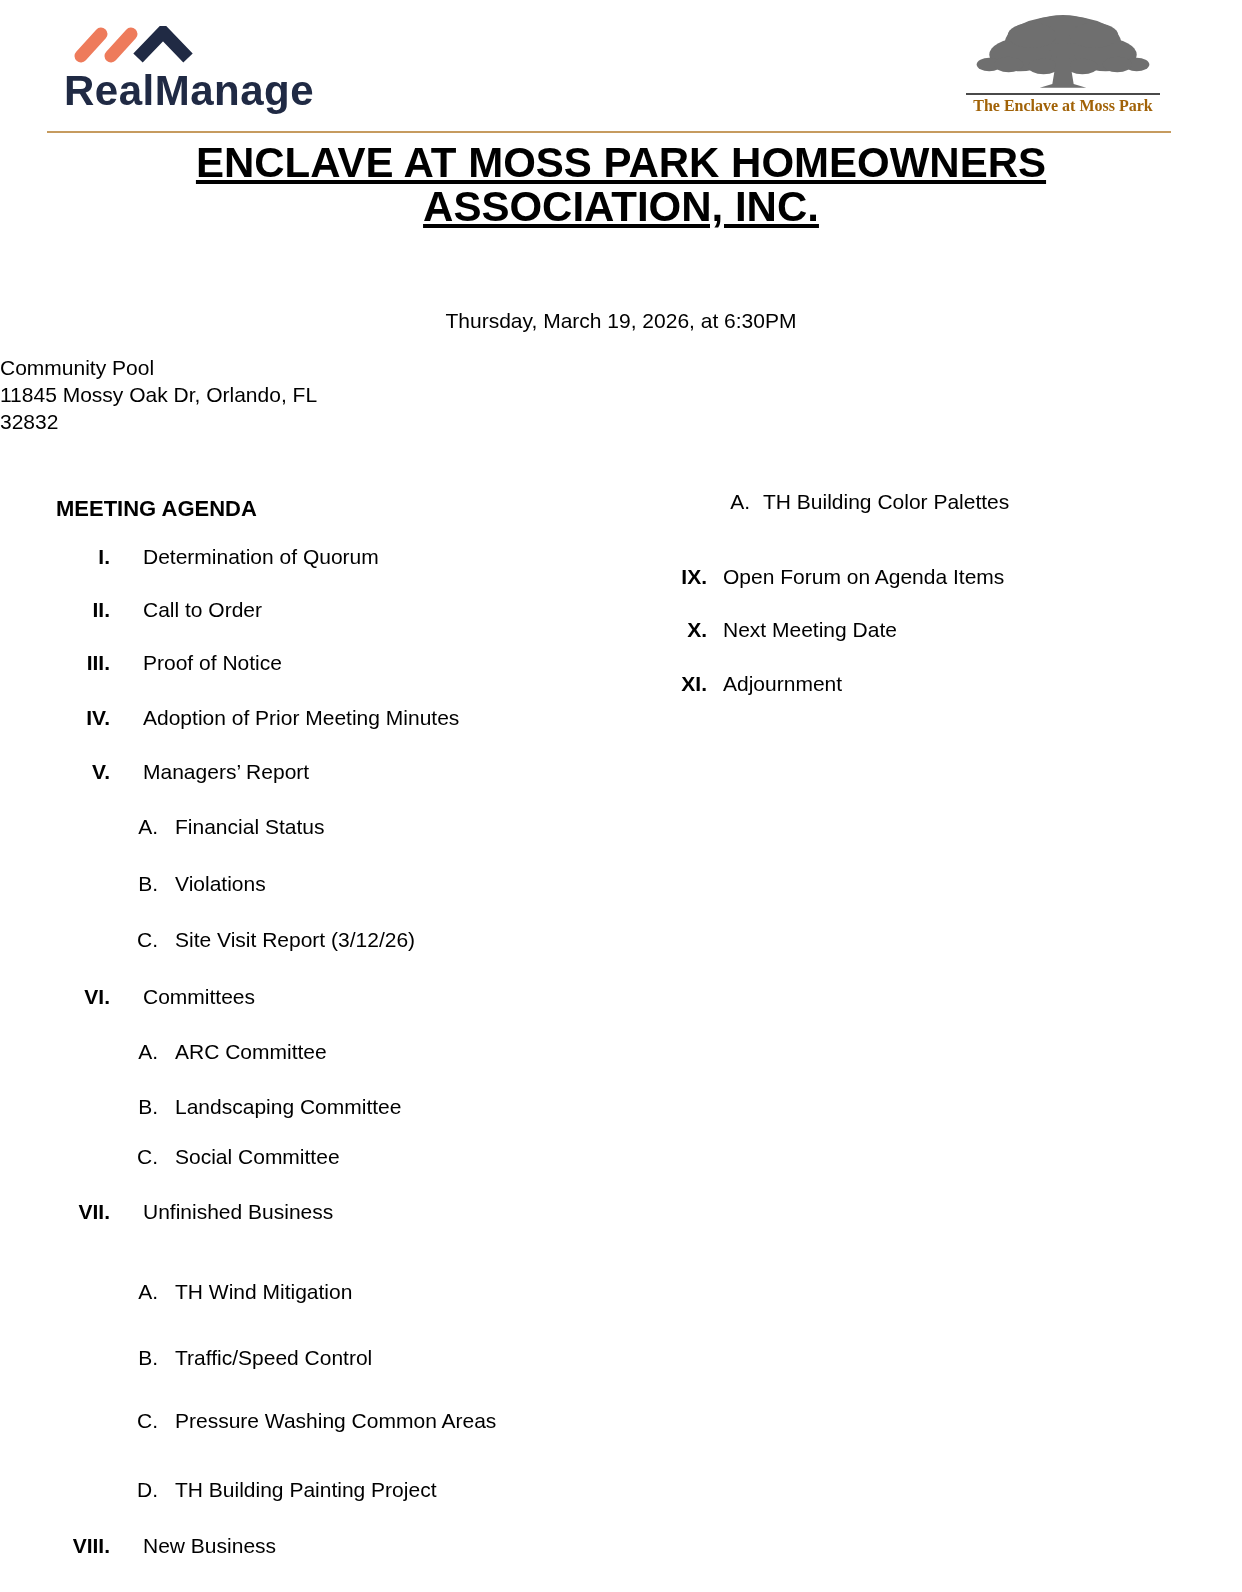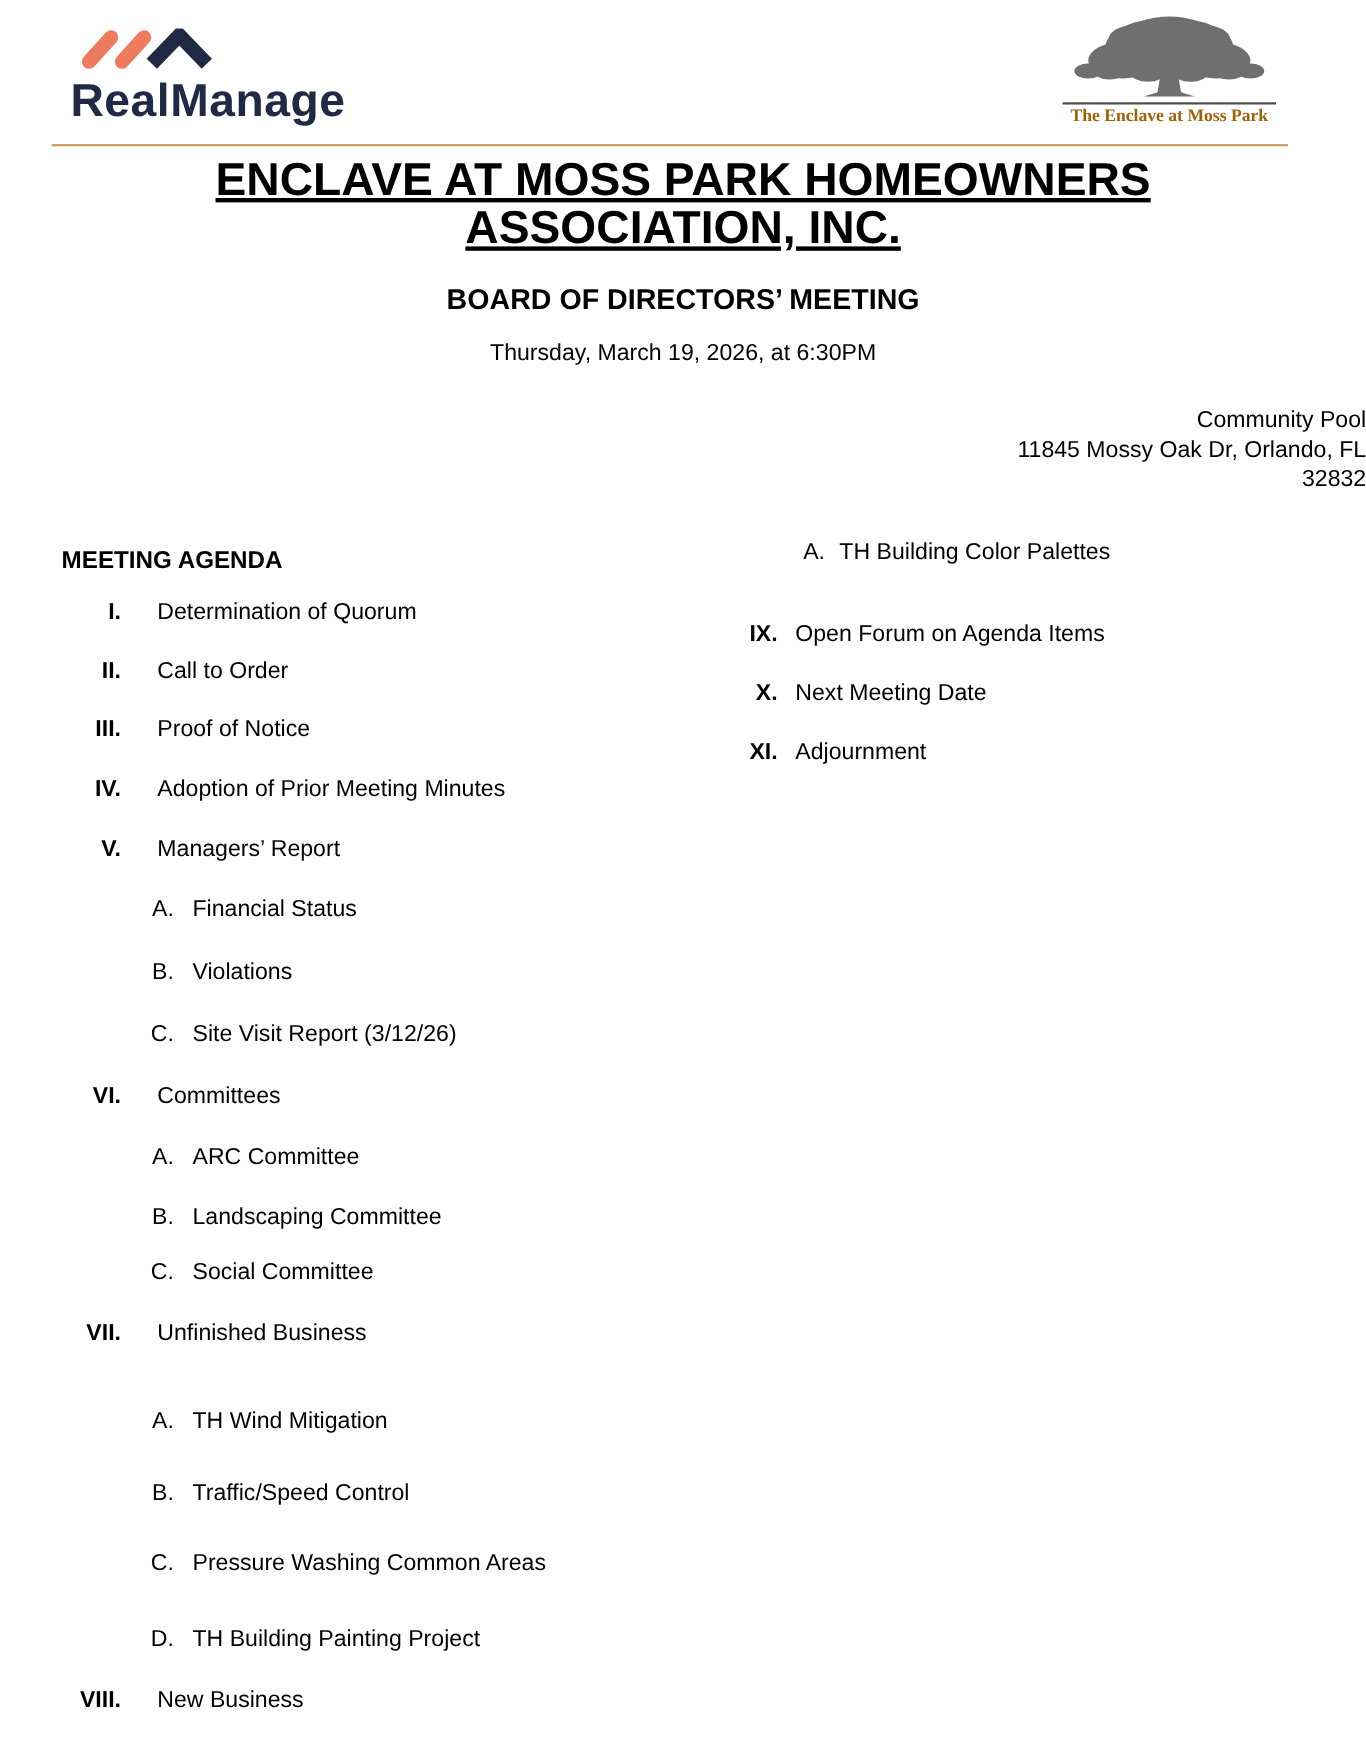--- a/index.html
+++ b/index.html
@@ -42,21 +42,21 @@
   .doc-subtitle {
     position:absolute; top:257px; left:0; width:1242px;
     text-align:center; font-weight:700; font-size:26px; line-height:30px;
   }
   .doc-datetime {
     position:absolute; top:308px; left:0; width:1242px;
     text-align:center; font-size:21px; line-height:26px;
   }
   .doc-location {
     position:absolute; top:354px; left:0; width:1242px;
-    text-align:right; font-size:21px; line-height:27px;margin-top:14px;
+    text-align:left; font-size:21px; line-height:27px;
   }
 
   
   .agenda-heading {
     position:absolute; left:56px; top:496px;
     font-weight:700; font-size:22px; line-height:26px;
   }
   .list .row { position:absolute; display:flex; height:26px; line-height:26px; font-size:21px; }
   .list.left  .row { left:0;   width:660px; }
   .list.right .row { left:640px; width:600px; }
@@ -129,21 +129,20 @@
     </svg>
     <hr class="enclave-rule">
     <div class="enclave-caption">The Enclave at Moss Park</div>
   </div>
 
   <div class="divider" id="divider" style="background: rgb(198, 155, 95);"></div>
 
   <div class="doc-title">
     <div class="inner">ENCLAVE AT MOSS PARK HOMEOWNERS ASSOCIATION, INC.</div>
   </div>
-  <div class="doc-subtitle">BOARD OF DIRECTORS’ MEETING</div>
   <div class="doc-datetime">Thursday, March 19, 2026, at 6:30PM</div>
   <div class="doc-location">
     <div>Community Pool</div>
     <div>11845 Mossy Oak Dr, Orlando, FL</div>
     <div>32832</div>
   </div>
 
   <div class="agenda-heading">MEETING AGENDA</div>
   <div class="list left" id="left-list">
       <div class="row roman">

